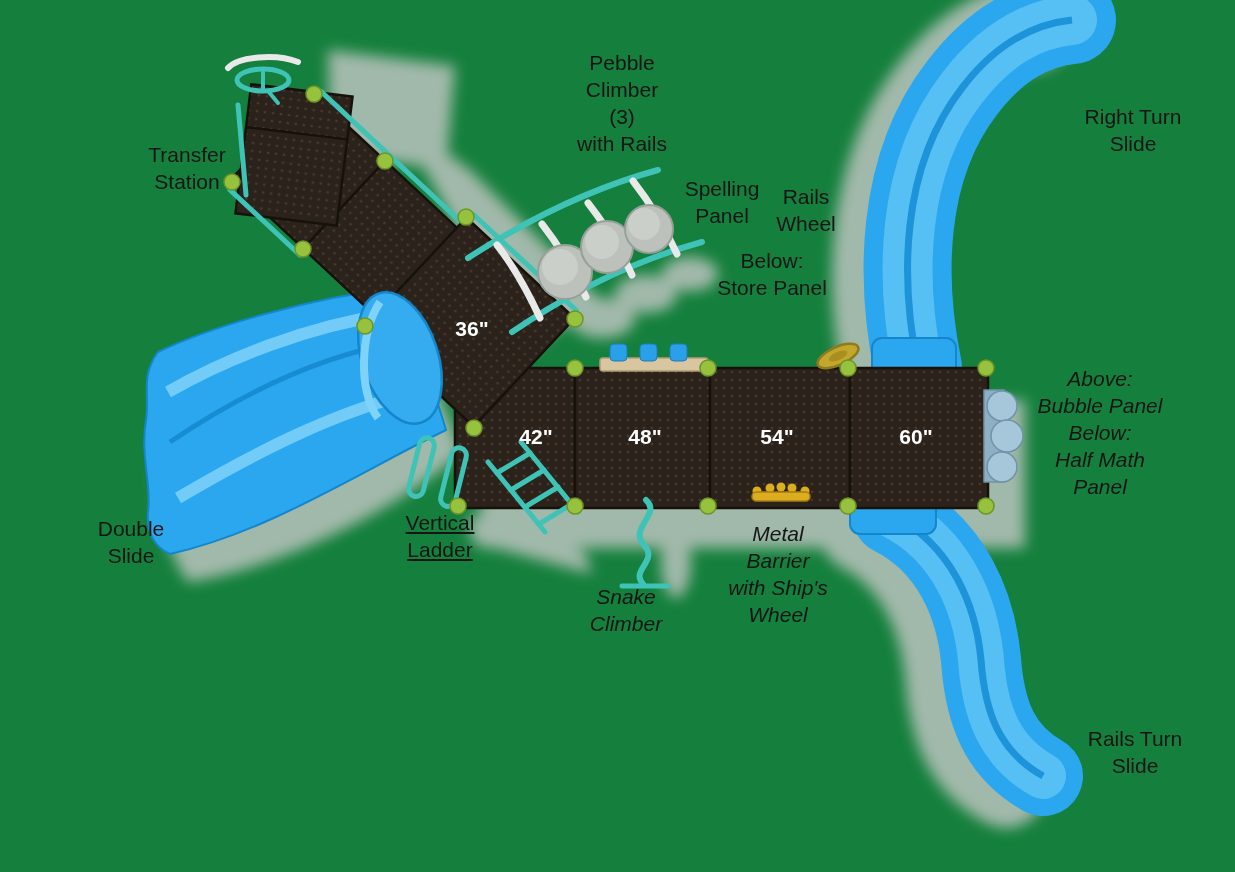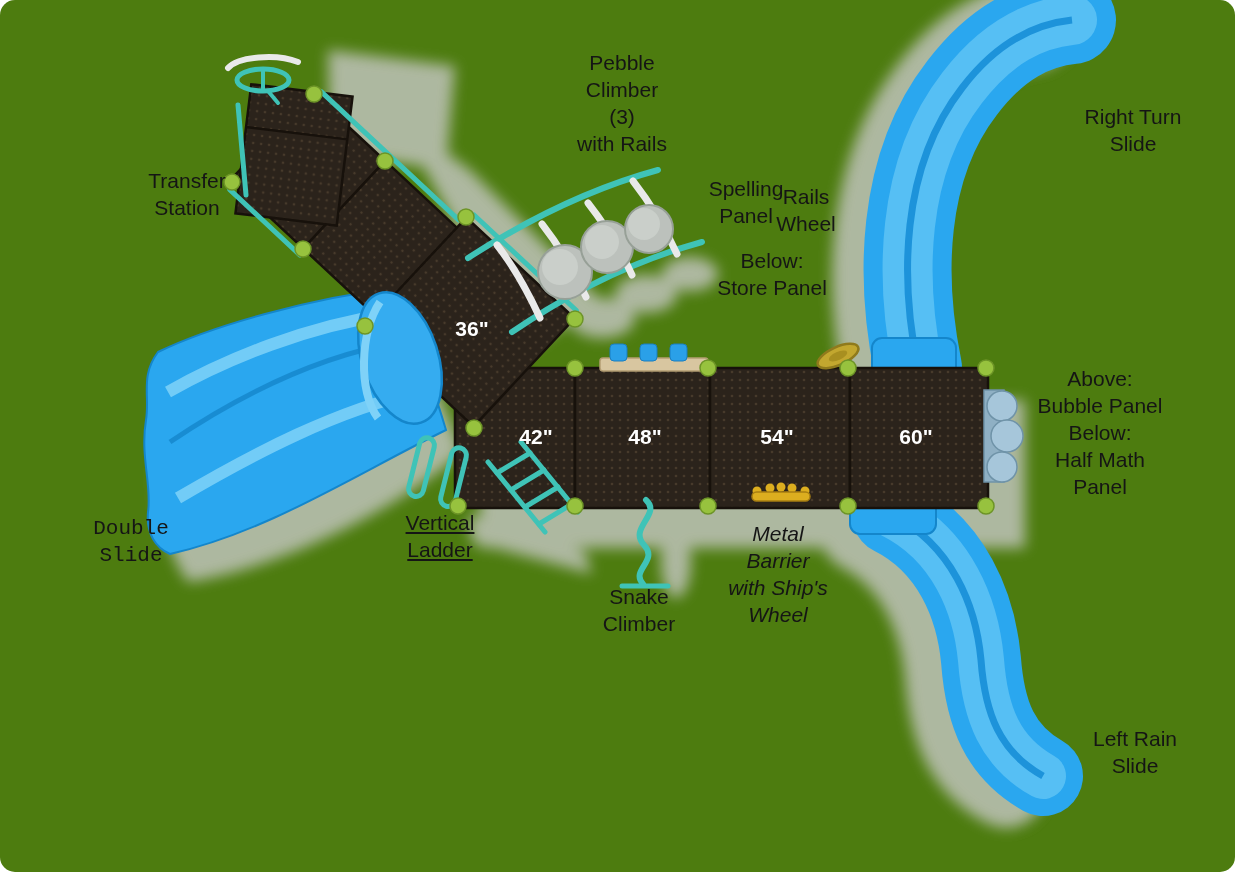--- a/index.html
+++ b/index.html
@@ -1,23 +1,22 @@
 <!DOCTYPE html>
 <html><head>
 <meta charset="utf-8">
 <style>
   html,body { margin:0; padding:0; background:#ffffff; }
   .stage {
     position: relative;
     width: 1235px;
     height: 872px;
-    background: #4d7c0f;
+    background: #15803d;
     overflow: hidden;
     font-family: "Liberation Sans", sans-serif;
-    border-radius: 15px;
   }
   .stage svg { position:absolute; left:0; top:0; }
   .label {
     position: absolute;
     transform: translateX(-50%);
     font-size: 21px;
     line-height: 1.28;
     color: #151515;
     text-align: center;
     white-space: pre-line;
@@ -197,44 +196,44 @@
     <circle cx="458" cy="506" r="8"></circle>
   </g>
 </svg>
 
   <div class="label" style="left:622px; top:50px;">Pebble
 Climber
 (3)
 with Rails</div>
   <div class="label" style="left:1133px; top:104px;">Right Turn
 Slide</div>
-  <div class="label" style="left:187px; top:168px;">Transfer
+  <div class="label" style="left:187px; top:142px;">Transfer
 Station</div>
-  <div class="label" style="left:722px; top:176px;margin-left:24px;">Spelling
+  <div class="label" style="left:722px; top:176px;">Spelling
 Panel</div>
   <div class="label" style="left:806px; top:184px;">Rails
 Wheel</div>
   <div class="label" style="left:772px; top:248px;">Below:
 Store Panel</div>
-  <div class="label" style="left:1100px; top:366px;">Above:
+  <div class="label" style="left:1100px; top:366px;font-style:italic;">Above:
 Bubble Panel
 Below:
 Half Math
 Panel</div>
-  <div class="label" style="left:131px; top:516px;font-family:Liberation Mono, monospace;">Double
+  <div class="label" style="left:131px; top:516px;">Double
 Slide</div>
   <div class="label" style="left:440px; top:510px;text-decoration:underline;">Vertical
 Ladder</div>
   <div class="label" style="left:778px; top:521px;font-style:italic;">Metal
 Barrier
 with Ship's
 Wheel</div>
-  <div class="label" style="left:639px; top:584px;">Snake
+  <div class="label" style="left:626px; top:584px;font-style:italic;">Snake
 Climber</div>
-  <div class="label" style="left:1135px; top:726px;">Left Rain
+  <div class="label" style="left:1135px; top:726px;">Rails Turn
 Slide</div>
 
   <div class="deck-num" style="left:472px; top:317px;">36"</div>
   <div class="deck-num" style="left:536px; top:425px;">42"</div>
   <div class="deck-num" style="left:645px; top:425px;">48"</div>
   <div class="deck-num" style="left:777px; top:425px;">54"</div>
   <div class="deck-num" style="left:916px; top:425px;">60"</div>
 
 </div>
 

